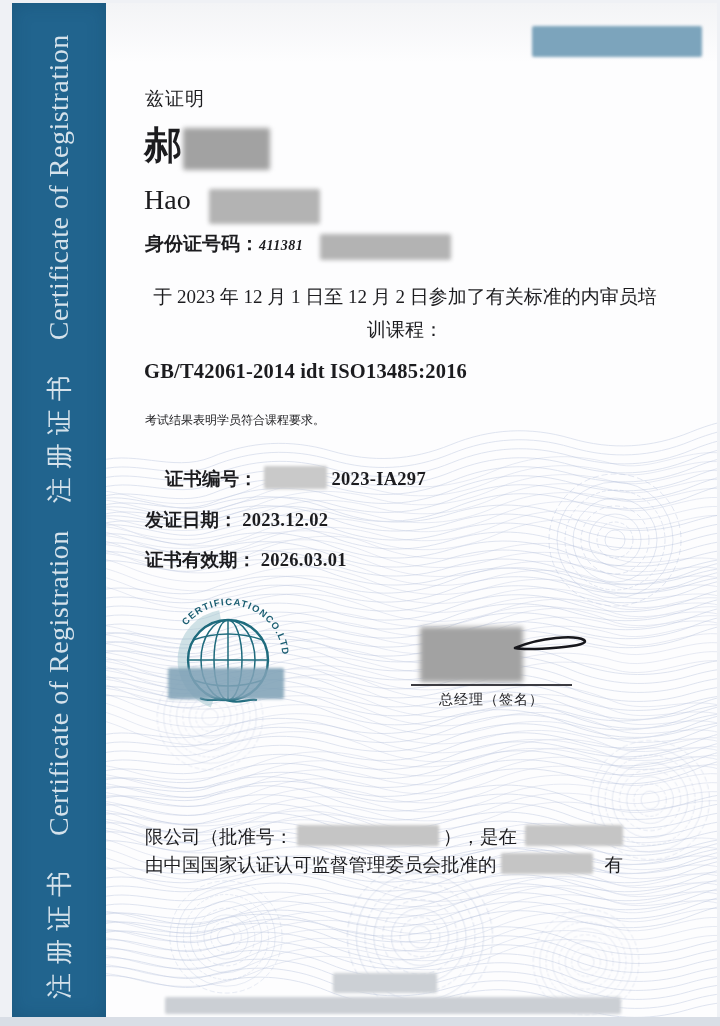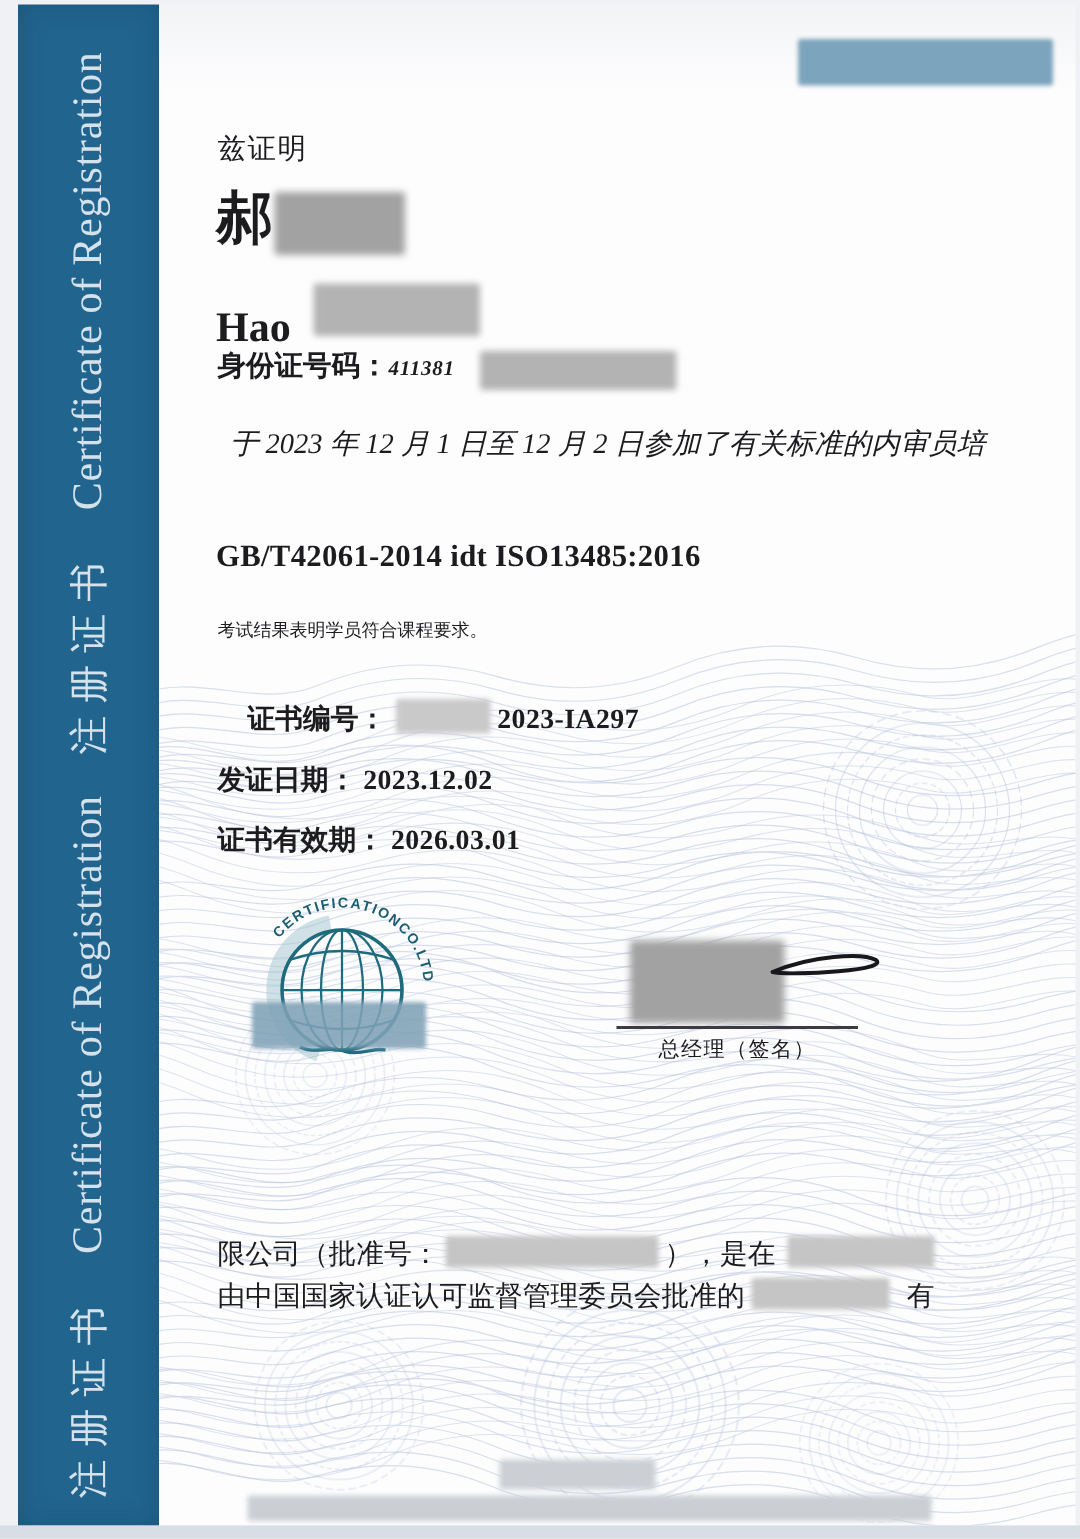--- a/index.html
+++ b/index.html
@@ -44,24 +44,24 @@
   .rx { position:absolute; border-radius:2px; }
   .rx-blue   { background:#7ca4bc; filter:blur(1.4px); }
   .rx-dark   { background:#a2a2a2; filter:blur(2.4px); }
   .rx-mid    { background:#b3b3b3; filter:blur(2.2px); }
   .rx-inline { display:inline-block; vertical-align:-3px; border-radius:2px; background:#c5c5c5; filter:blur(1.6px); }
   
   .abs { position:absolute;text-align:center; }
   .intro     { left:145px; top:86px;  font-size:19px; letter-spacing:1px; }
   .name-cn   { left:144px; top:120px; font-size:38px; font-weight:900;
                font-family:"DejaVu Sans","Liberation Sans",sans-serif; }
-  .name-en   { left:144px; top:184px; font-size:28px; font-weight:700;margin-top:19px; }
+  .name-en   { left:144px; top:184px; font-size:28px; font-weight:400; }
   .id-row    { left:145px; top:231px; font-size:19px; font-weight:700; }
   .id-row .num { font-size:14px; letter-spacing:.5px;font-style:italic; }
-  .course    { left:145px; top:280px; font-size:19px; line-height:33px; width:520px;font-style:italic; }
+  .course    { left:145px; top:280px; font-size:19px; line-height:33px; width:520px; }
   .standard  { left:144px; top:360px; font-size:20.5px; font-weight:700; letter-spacing:.2px; }
   .result    { left:145px; top:412px; font-size:12px; }
   .detail    { font-size:18.5px; font-weight:600; }
   .d1 { left:145px; top:466px;margin-left:20px; }
   .d2 { left:145px; top:507px; }
   .d3 { left:145px; top:547px; }
   .detail .val { letter-spacing:.3px; }
   .rx-certno { display:inline-block; vertical-align:-4px; width:63px; height:23px;
                background:#c9c9c9; filter:blur(1.6px); border-radius:2px; margin:0 5px 0 6px; }
   
@@ -159,20 +159,21 @@
 <div class="abs name-en">Hao</div>
 <div class="rx rx-mid" style="left:209px; top:189px; width:111px; height:35px;"></div>
 
 <div class="abs id-row">
   <span>身份证号码：</span><span class="num">411381</span>
 </div>
 <div class="rx rx-mid" style="left:320px; top:234px; width:131px; height:26px;"></div>
 
 <div class="abs course">
   <div>于 2023 年 12 月 1 日至 12 月 2 日参加了有关标准的内审员培</div>
+  <div>训课程：</div>
 </div>
 
 <div class="abs standard">GB/T42061-2014 idt ISO13485:2016</div>
 
 <div class="abs result">考试结果表明学员符合课程要求。</div>
 
 <div class="abs detail d1">
   <span>证书编号：</span><span class="rx-certno"></span><span class="val">2023-IA297</span>
 </div>
 <div class="abs detail d2">

